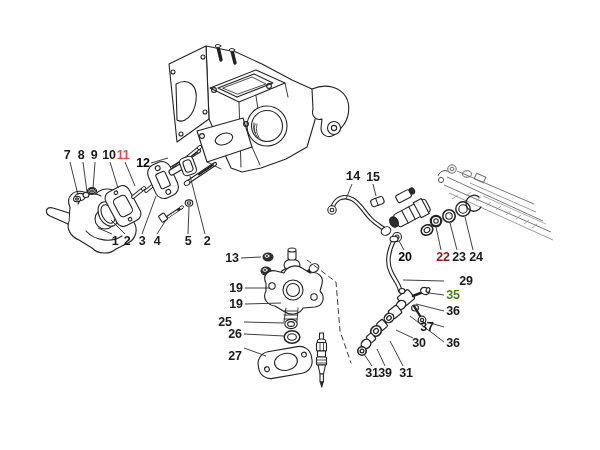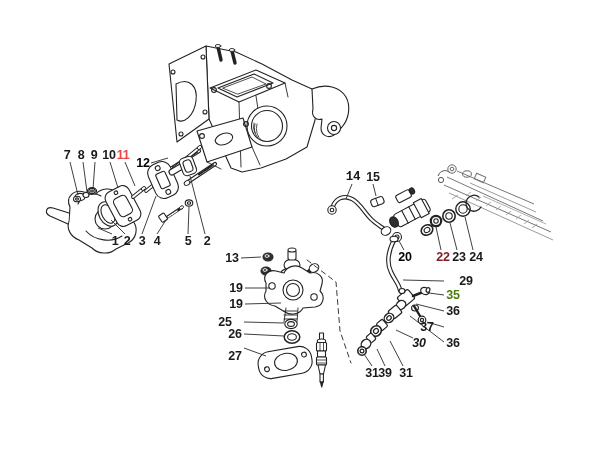--- a/index.html
+++ b/index.html
@@ -372,18 +372,18 @@
       <div class="part-label" style="left: 373px; top: 177px; color: rgb(26, 26, 26);">15</div>
       <div class="part-label" style="left: 405px; top: 257px; color: #000000;">20</div>
       <div class="part-label" style="left: 443px; top: 257px; color: #7f1d1d;">22</div>
       <div class="part-label" style="left: 459px; top: 257px; color: rgb(26, 26, 26);">23</div>
       <div class="part-label" style="left: 476px; top: 257px; color: rgb(26, 26, 26);">24</div>
       <div class="part-label" style="left: 453px; top: 281px; color: rgb(26, 26, 26); margin-left: 13px;">29</div>
       <div class="part-label" style="left: 453px; top: 295px; color: #4d7c0f;">35</div>
       <div class="part-label" style="left: 453px; top: 311px; color: rgb(26, 26, 26);">36</div>
       <div class="part-label" style="left: 427px; top: 327px; color: rgb(26, 26, 26);">37</div>
       <div class="part-label" style="left: 453px; top: 343px; color: rgb(26, 26, 26);">36</div>
-      <div class="part-label" style="left: 419px; top: 343px; color: rgb(26, 26, 26); font-style: italic;">30</div>
+      <div class="part-label" style="left: 419px; top: 343px; color: rgb(26, 26, 26);">30</div>
       <div class="part-label" style="left: 372px; top: 373px; color: rgb(26, 26, 26);">31</div>
       <div class="part-label" style="left: 385px; top: 373px; color: rgb(26, 26, 26);">39</div>
       <div class="part-label" style="left: 406px; top: 373px; color: rgb(26, 26, 26);">31</div>
     </div>
 </div>
 
 </body></html>

